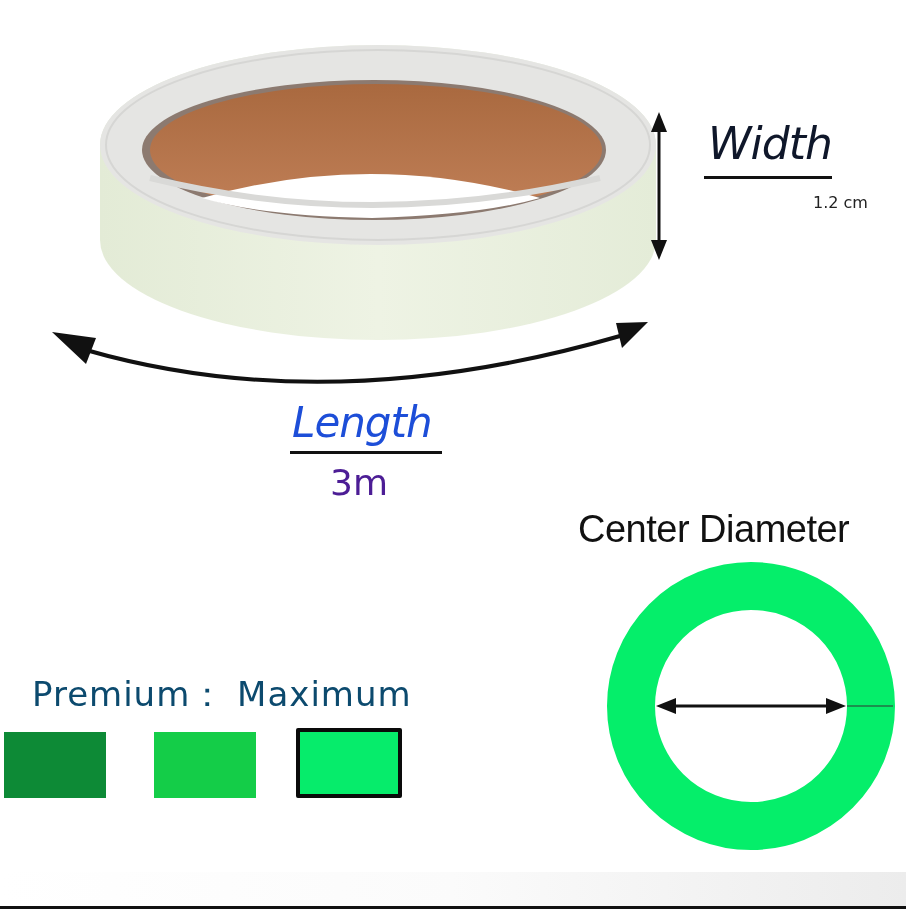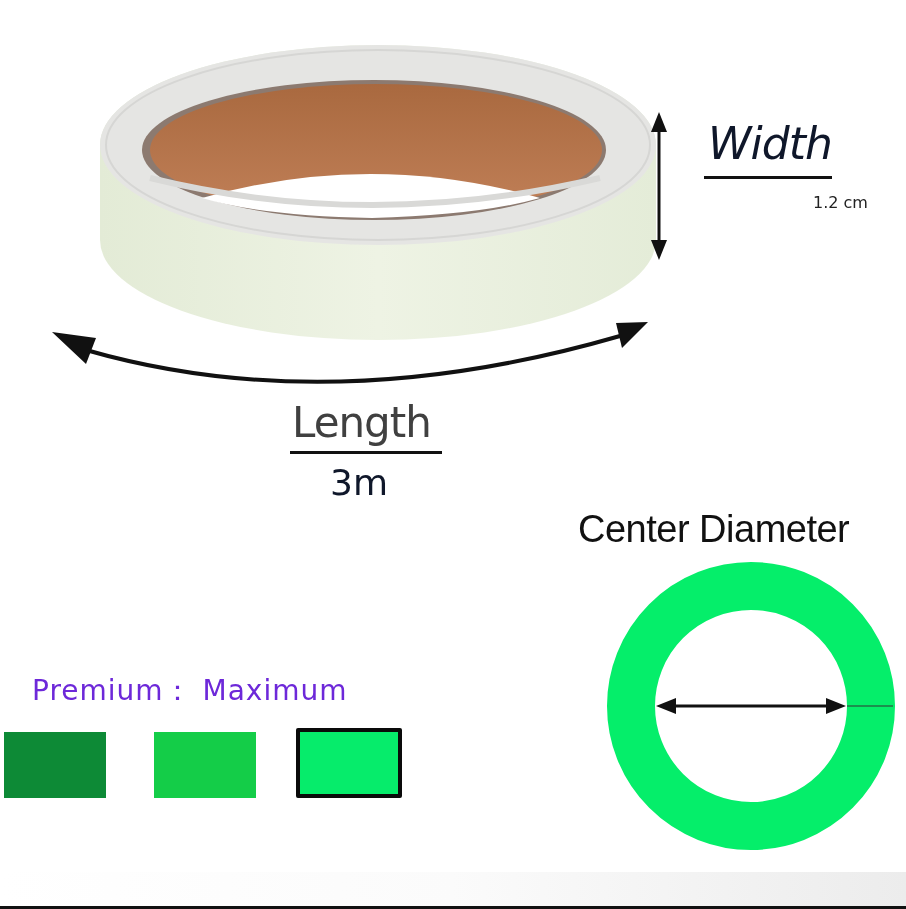--- a/index.html
+++ b/index.html
@@ -2,25 +2,25 @@
 <html><head>
 <meta charset="utf-8">
 <style>
   html, body { margin:0; padding:0; background:#ffffff; }
   body { width:906px; height:909px; position:relative; overflow:hidden; font-family:"DejaVu Sans", sans-serif; }
   .abs { position:absolute; }
   #tape-svg { left:0; top:0; }
   .width-label { left:708px; top:118px; font-size:44px; font-style:italic; color:#0f172a; font-family:"DejaVu Sans", sans-serif; letter-spacing:-1px; }
   .width-rule { left:704px; top:176px; width:128px; height:3px; background:#111; }
   .width-value { left:776px; top:193px; font-size:16px; color:#222; font-family:"DejaVu Sans", sans-serif;margin-left:37px; }
-  .length-label { left:292px; top:398px; font-size:42px; color:#404040; font-family:"DejaVu Sans", sans-serif; letter-spacing:-1px; }
+  .length-label { left:292px; top:398px; font-size:42px; font-style:italic; color:#1d4ed8; font-family:"DejaVu Sans", sans-serif; letter-spacing:-1px; }
   .length-rule { left:290px; top:451px; width:152px; height:3px; background:#111; }
-  .length-value { left:330px; top:462px; font-size:36px; color:#0f172a; font-family:"DejaVu Sans", sans-serif; }
+  .length-value { left:330px; top:462px; font-size:36px; color:#4c1d95; font-family:"DejaVu Sans", sans-serif; }
   .cd-title { left:578px; top:508px; font-size:38px; color:#111; font-family:Liberation Sans, sans-serif; white-space:nowrap; letter-spacing:-0.5px; }
-  .premium-label { left:32px; top:672px; font-size:28px; color:#6d28d9; font-family:"DejaVu Sans", sans-serif; white-space:nowrap; letter-spacing:1px; }
+  .premium-label { left:32px; top:672px; font-size:34px; color:#0c4a6e; font-family:"DejaVu Sans", sans-serif; white-space:nowrap; letter-spacing:1px; }
   .swatch { top:732px; height:66px; }
   .sw1 { left:4px; width:102px; }
   .sw2 { left:154px; width:102px; }
   .sw3 { left:296px; top:728px; width:98px; height:62px; border:4px solid #0a0a0a; border-radius:2px; }
   .bottom-shade { left:0; top:872px; width:906px; height:34px; background:linear-gradient(90deg, #ffffff 0%, #fbfbfb 50%, #ececec 100%); }
   .bottom-line { left:0; top:906px; width:906px; height:3px; background:#111; }
 </style>
 </head>
 <body>
 

